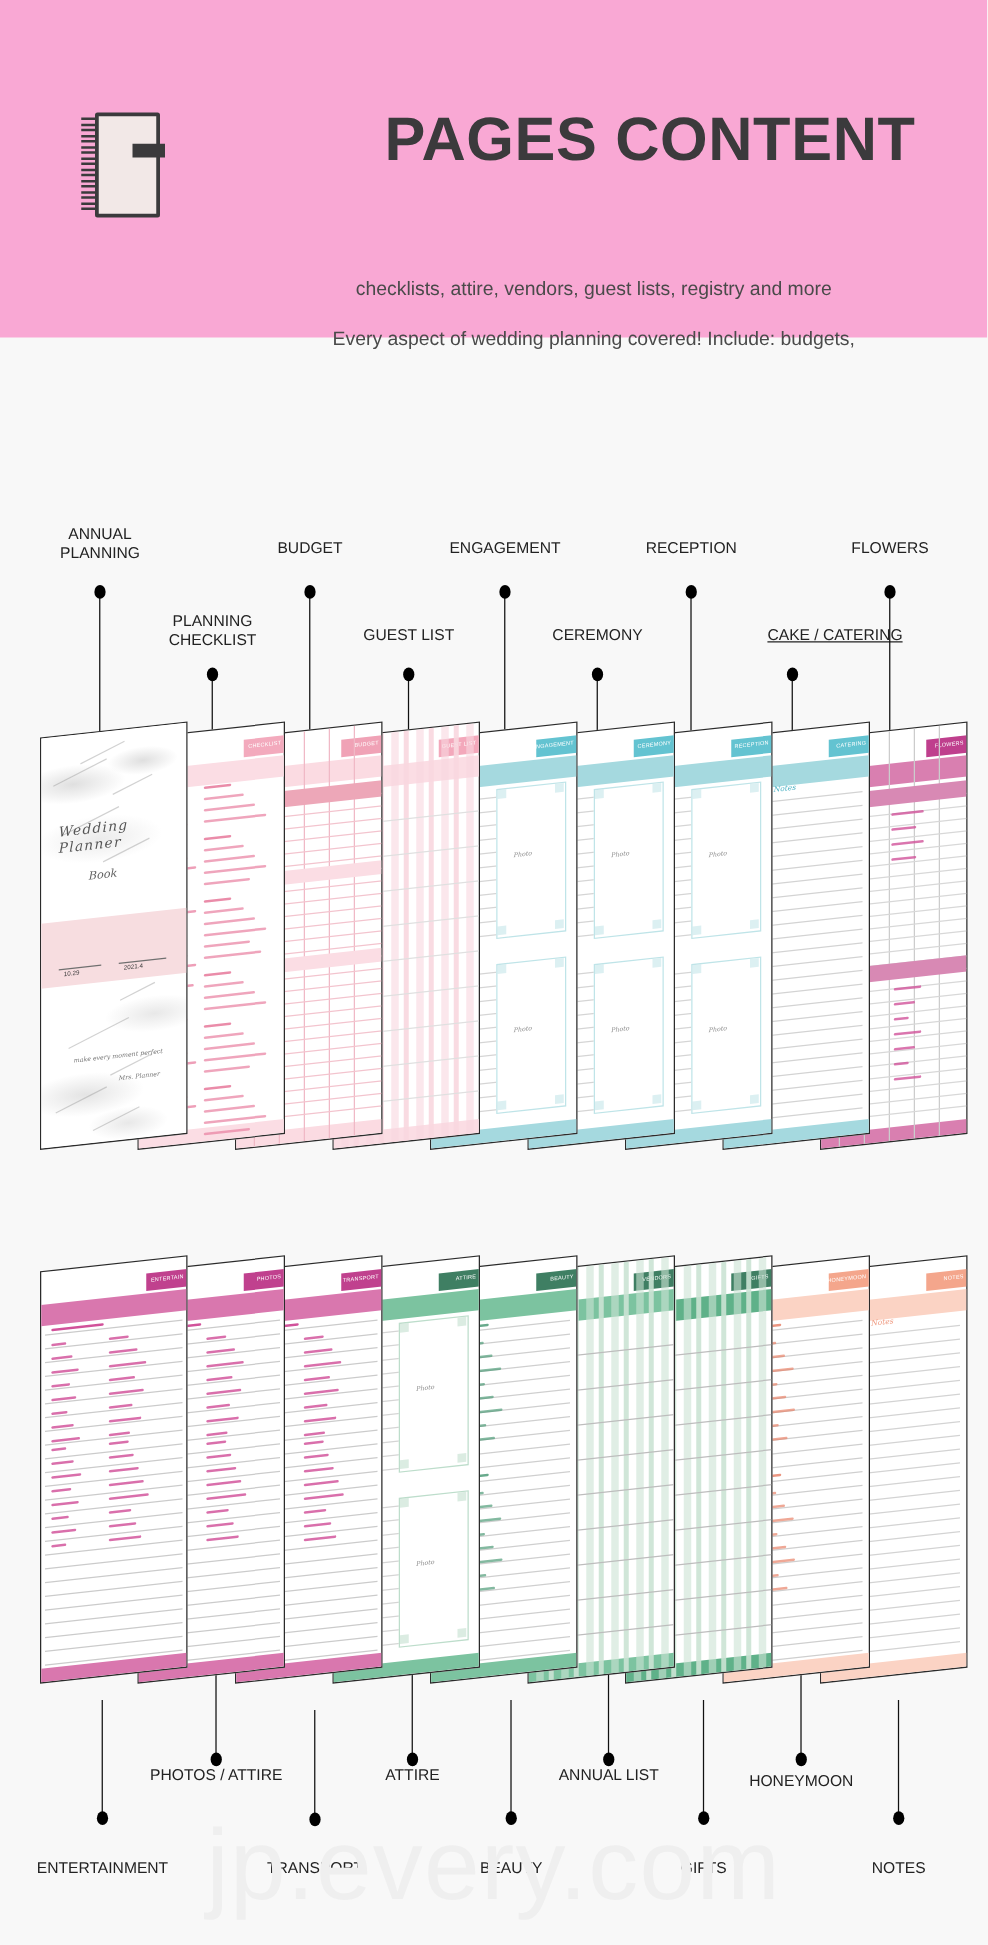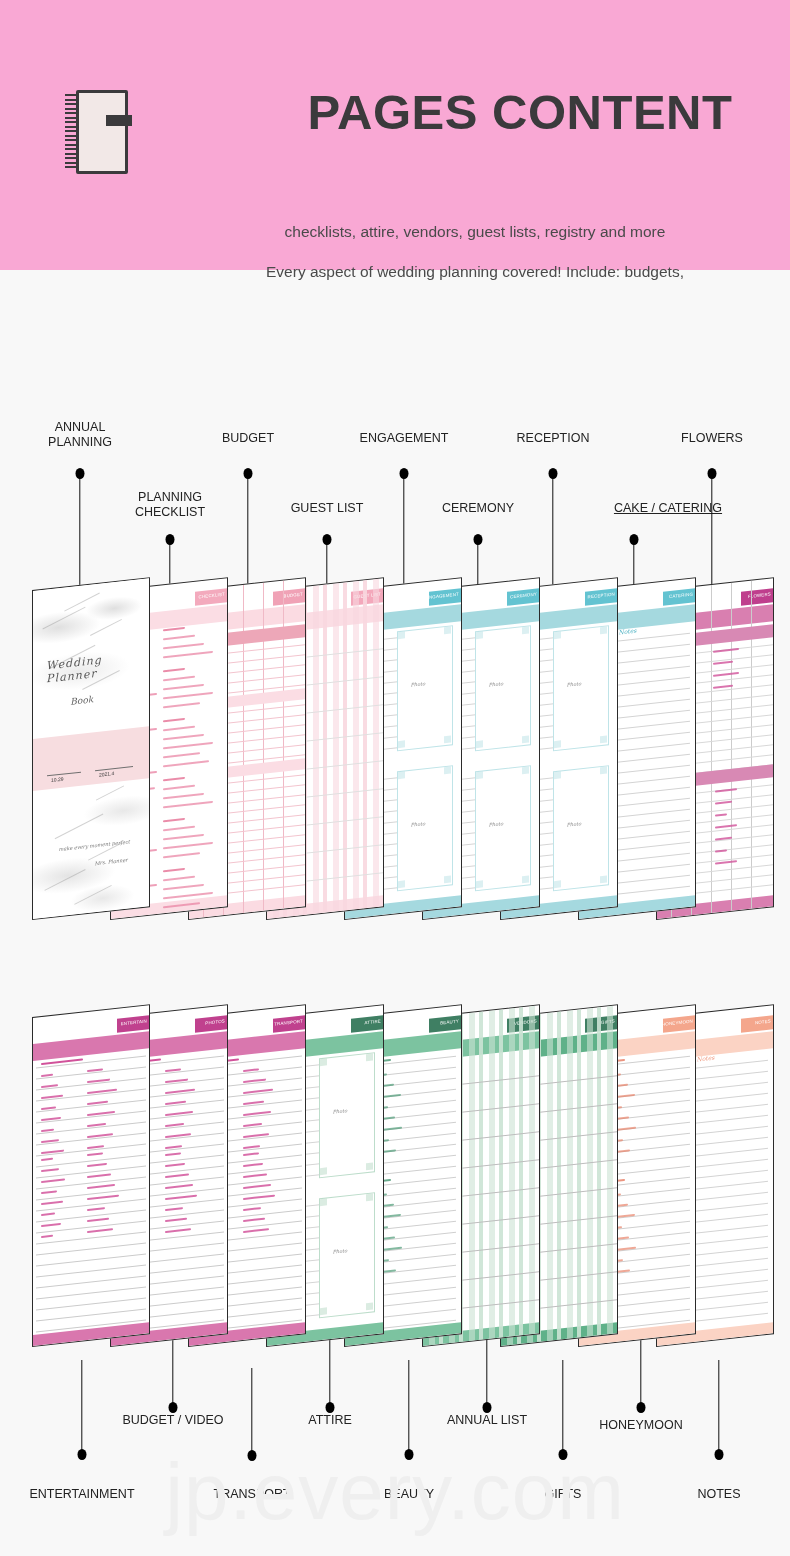--- a/index.html
+++ b/index.html
@@ -1029,21 +1029,21 @@
 
   <div id="callouts-bottom">
       <div class="callout">
         <div class="stem" style="left: 82px; top: 1360px; height: 94px;"></div>
         <div class="dot" style="left: 82px; top: 1449px;"></div>
         <div class="lbl" style="left: 82px; top: 1487px; width: 160px; margin-left: 0px;">ENTERTAINMENT</div>
       </div>
       <div class="callout">
         <div class="stem" style="left: 173px; top: 1340px; height: 67px;"></div>
         <div class="dot" style="left: 173px; top: 1402px;"></div>
-        <div class="lbl" style="left: 173px; top: 1413px; width: 160px; margin-left: 0px;">BUDGET / VIDEO</div>
+        <div class="lbl" style="left: 173px; top: 1413px; width: 160px; margin-left: 0px;">PHOTOS / ATTIRE</div>
       </div>
       <div class="callout">
         <div class="stem" style="left: 252px; top: 1368px; height: 87px;"></div>
         <div class="dot" style="left: 252px; top: 1450px;"></div>
         <div class="lbl" style="left: 252px; top: 1487px; width: 160px; margin-left: 0px;">TRANSPORT</div>
       </div>
       <div class="callout">
         <div class="stem" style="left: 330px; top: 1340px; height: 67px;"></div>
         <div class="dot" style="left: 330px; top: 1402px;"></div>
         <div class="lbl" style="left: 330px; top: 1413px; width: 160px; margin-left: 0px;">ATTIRE</div>

